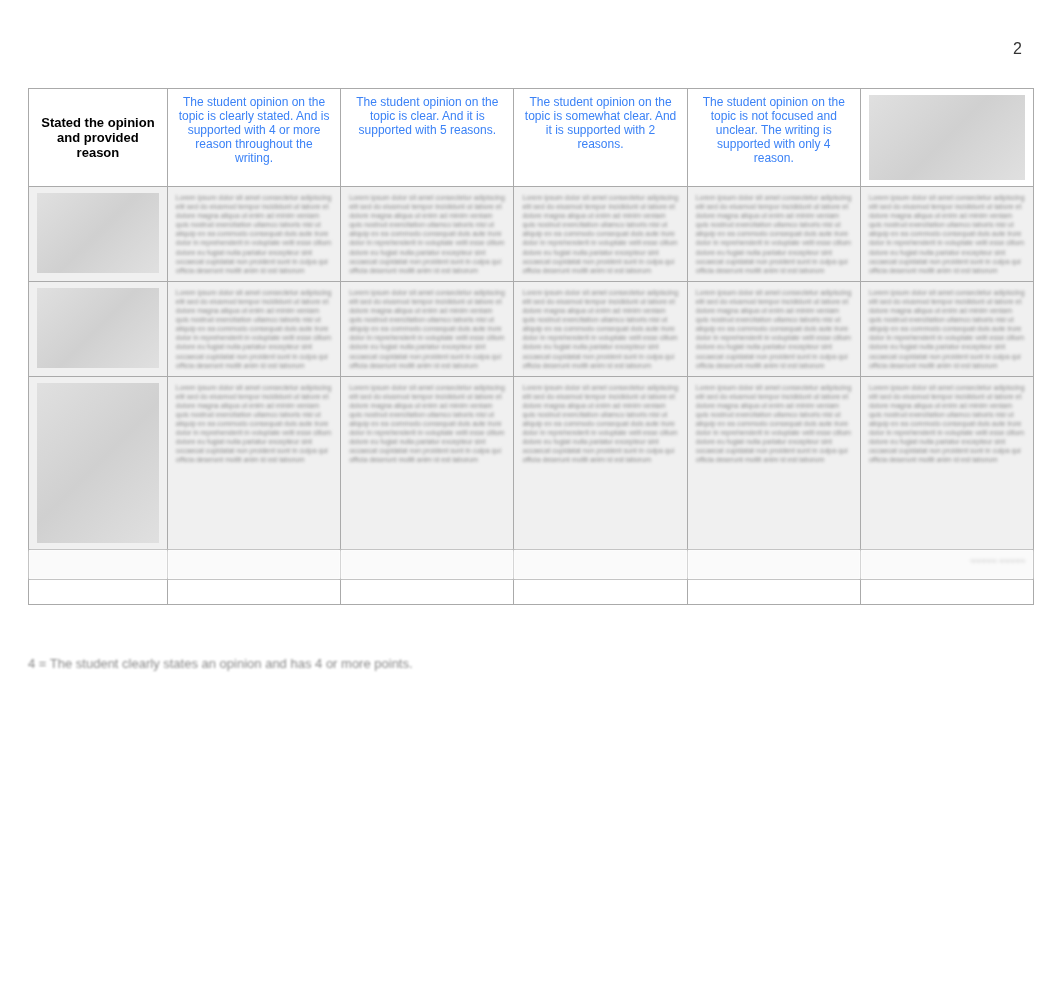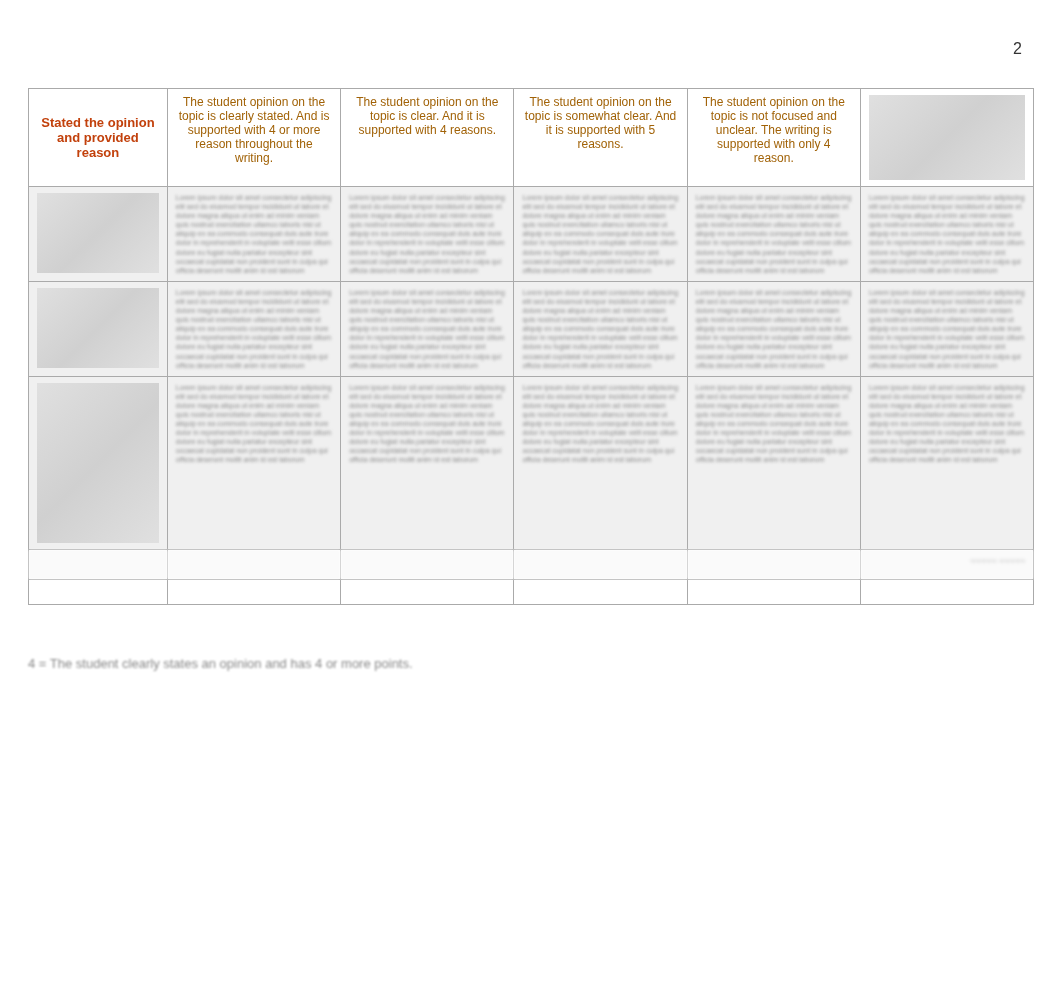--- a/index.html
+++ b/index.html
@@ -34,30 +34,30 @@
     }
 
     .main-table td, .main-table th {
       border: 1px solid #aaa;
       vertical-align: top;
       padding: 6px 8px;
     }
 
     .header-row td {
       font-size: 12px;
-      color: #a16207;
+      color: #3b82f6;
       text-align: center;
       vertical-align: top;
       background: #fff;
     }
 
     .header-row td:first-child {
       font-weight: normal;
       font-size: 13px;
-      color: #c2410c;
+      color: #000000;
       text-align: center;
       vertical-align: middle;
     }
 
     .content-cell {
       height: 80px;
       background: #f0f0f0;
       position: relative;
       overflow: hidden;
     }
@@ -142,24 +142,24 @@
 <table class="main-table">
   <thead>
     <tr class="header-row">
       <td class="row-label-cell">
         <strong>Stated the opinion and provided reason</strong>
       </td>
       <td class="col-width">
         <span>The student opinion on the topic is clearly stated. And is supported with 4 or more reason throughout the writing.</span>
       </td>
       <td class="col-width">
-        <span>The student opinion on the topic is clear. And it is supported with 4 reasons.</span>
-      </td>
-      <td class="col-width">
-        <span>The student opinion on the topic is somewhat clear. And it is supported with 5 reasons.</span>
+        <span>The student opinion on the topic is clear. And it is supported with 5 reasons.</span>
+      </td>
+      <td class="col-width">
+        <span>The student opinion on the topic is somewhat clear. And it is supported with 2 reasons.</span>
       </td>
       <td class="col-width">
         <span>The student opinion on the topic is not focused and unclear. The writing is supported with only 4 reason.</span>
       </td>
       <td class="col-width">
         <div class="thumbnail-img" style="height:85px;"></div>
       </td>
     </tr>
   </thead>
   <tbody>

